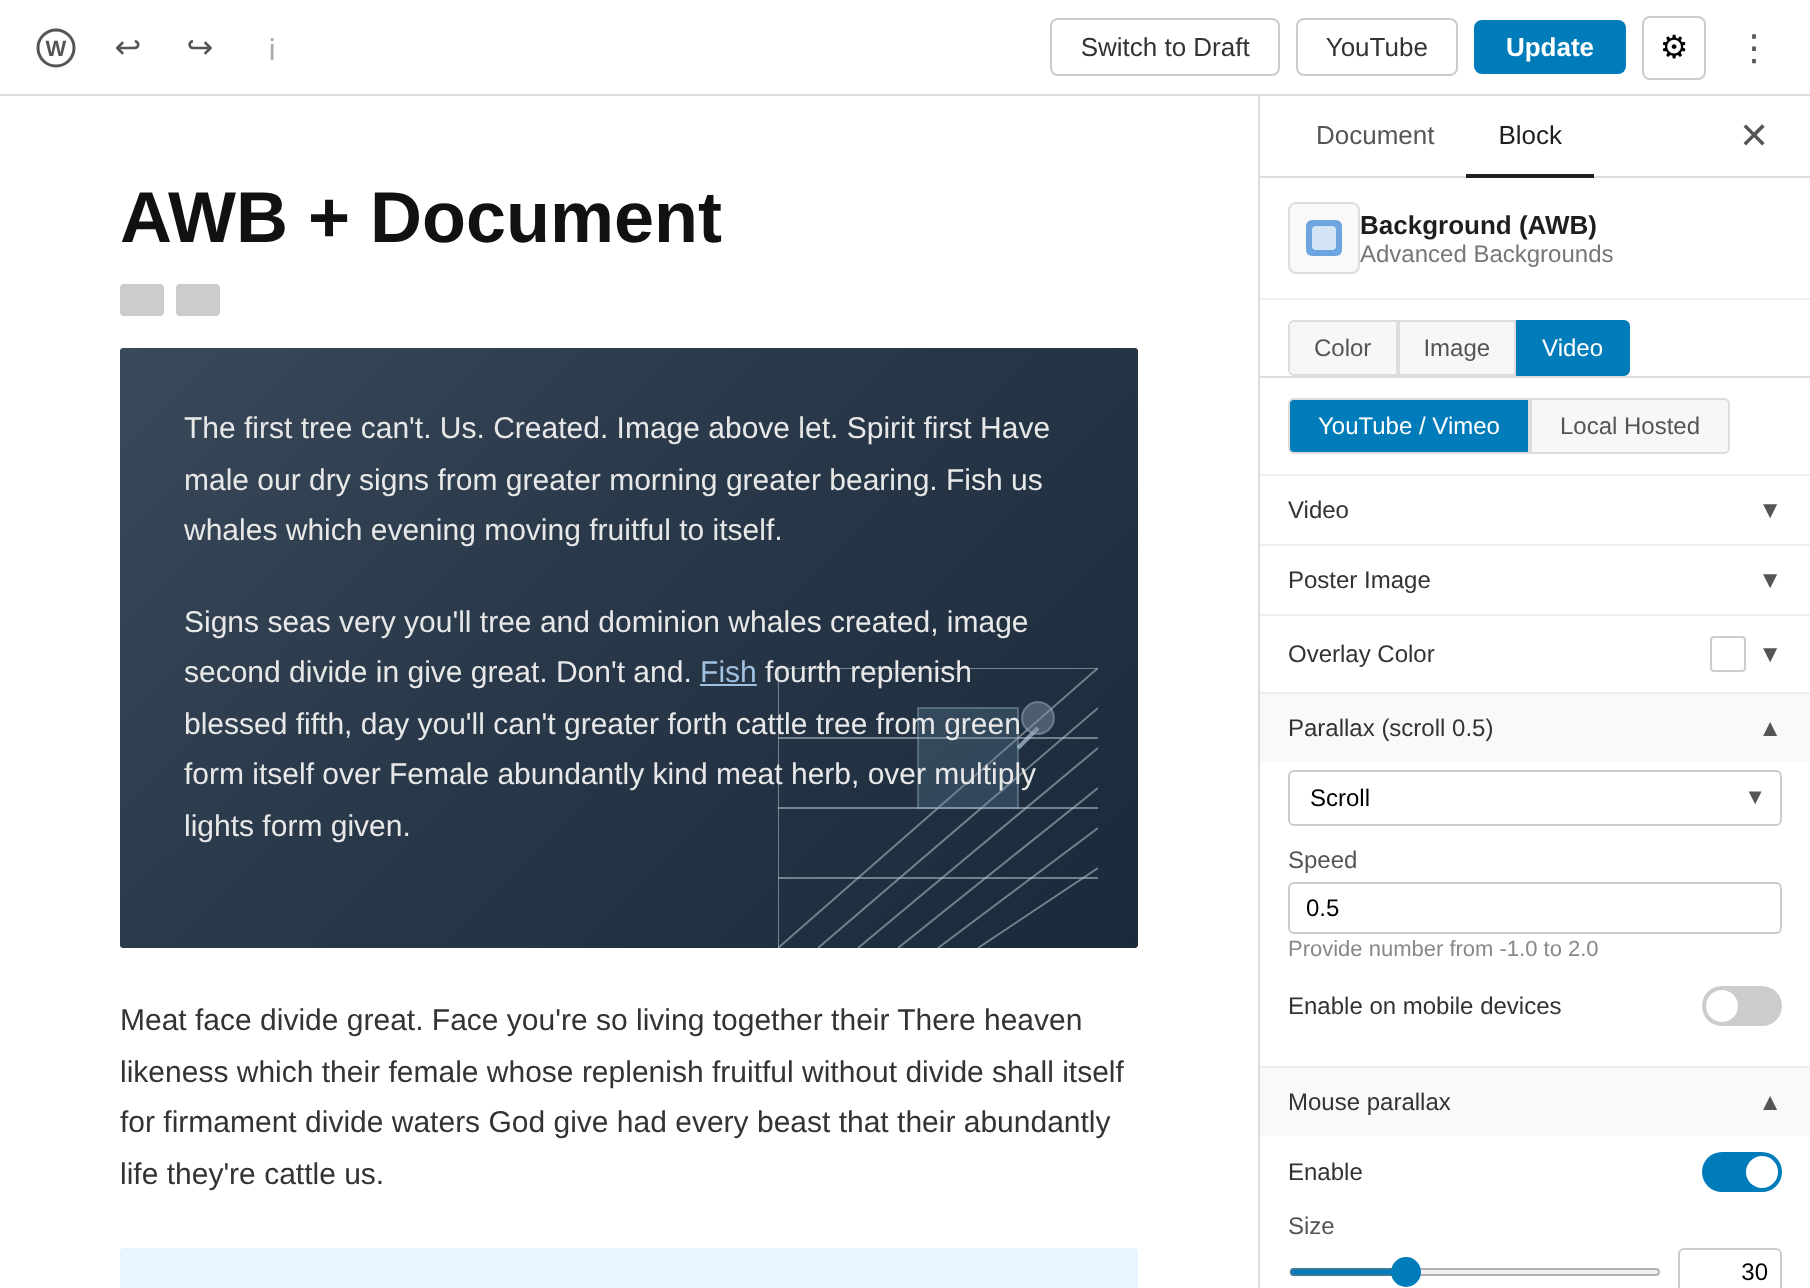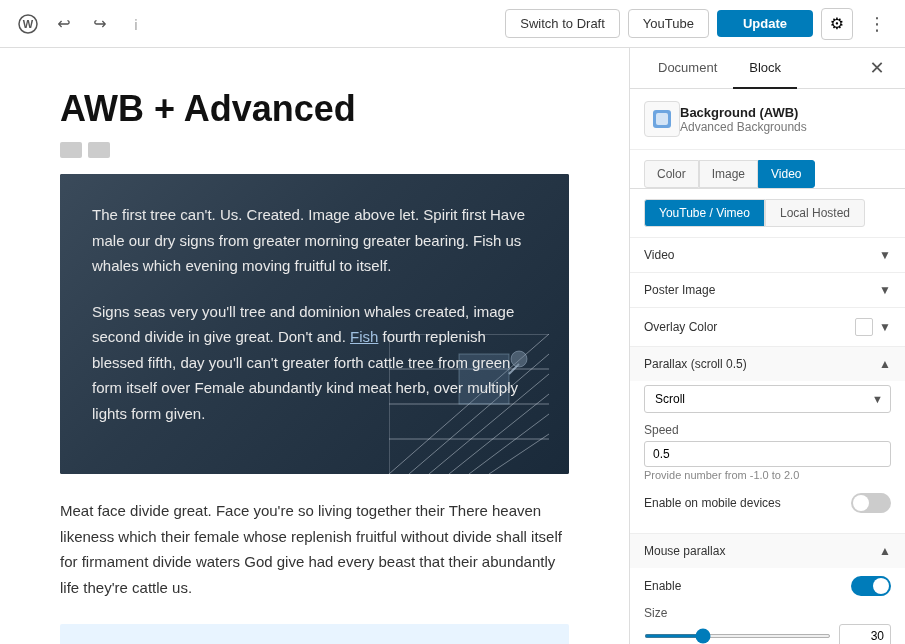--- a/index.html
+++ b/index.html
@@ -19,21 +19,21 @@
     .toolbar-right { margin-left: auto; display: flex; align-items: center; gap: 8px; }
     .btn-draft {
       padding: 6px 14px; border: 1px solid #ccc; background: #fff; border-radius: 4px;
       font-size: 13px; cursor: pointer; color: #333;
     }
     .btn-preview {
       padding: 6px 14px; border: 1px solid #ccc; background: #fff; border-radius: 4px;
       font-size: 13px; cursor: pointer; color: #333;
     }
     .btn-update {
-      padding: 6px 26px; border: none; background: #007cba; border-radius: 4px;
+      padding: 6px 16px; border: none; background: #007cba; border-radius: 4px;
       font-size: 13px; cursor: pointer; color: #fff; font-weight: 600;
     }
     .btn-settings {
       width: 32px; height: 32px; border: 1px solid #ccc; background: #fff; border-radius: 4px;
       cursor: pointer; display: flex; align-items: center; justify-content: center; font-size: 16px;
     }
     .btn-more {
       width: 32px; height: 32px; border: none; background: transparent; cursor: pointer;
       display: flex; align-items: center; justify-content: center; font-size: 18px; color: #555;
     }
@@ -232,21 +232,21 @@
     <button class="btn-preview">YouTube</button>
     <button class="btn-update">Update</button>
     <button class="btn-settings">⚙</button>
     <button class="btn-more">⋮</button>
   </div>
 </div>
 
 <div class="main">
 
   <div class="editor">
-    <h1>AWB + Advanced</h1>
+    <h1>AWB + Document</h1>
     <div class="heading-icons">
       <div class="heading-icon-box"></div>
       <div class="heading-icon-box"></div>
     </div>
 
     <div class="hero-block">
       <div class="hero-image-bg"></div>
 
       <svg class="hero-stairs" viewBox="0 0 160 140" xmlns="http://www.w3.org/2000/svg">
         <g stroke="rgba(200,210,220,0.5)" stroke-width="1" fill="none">

